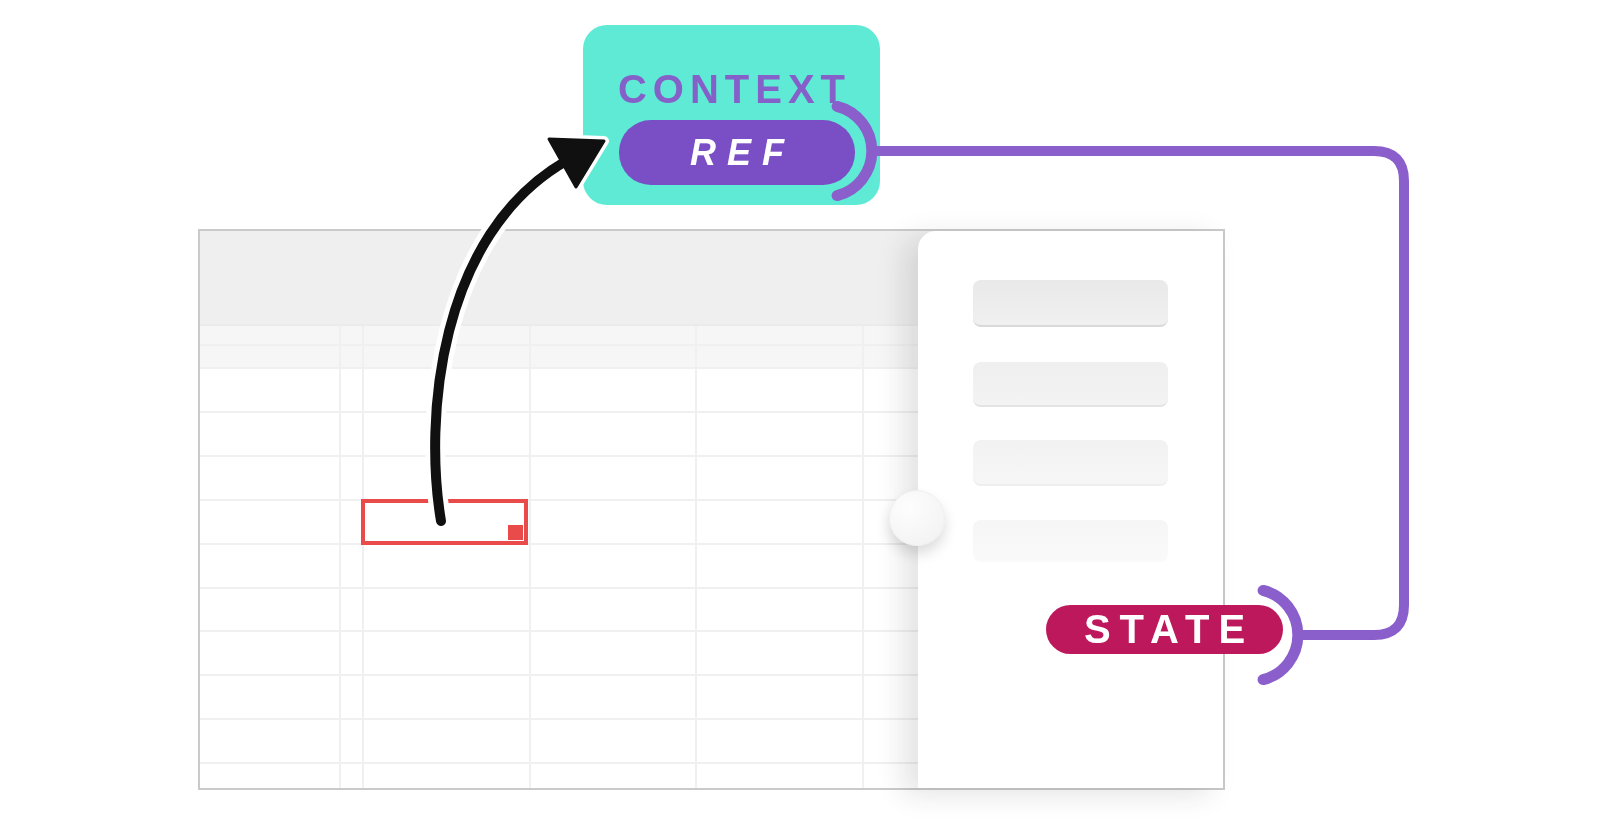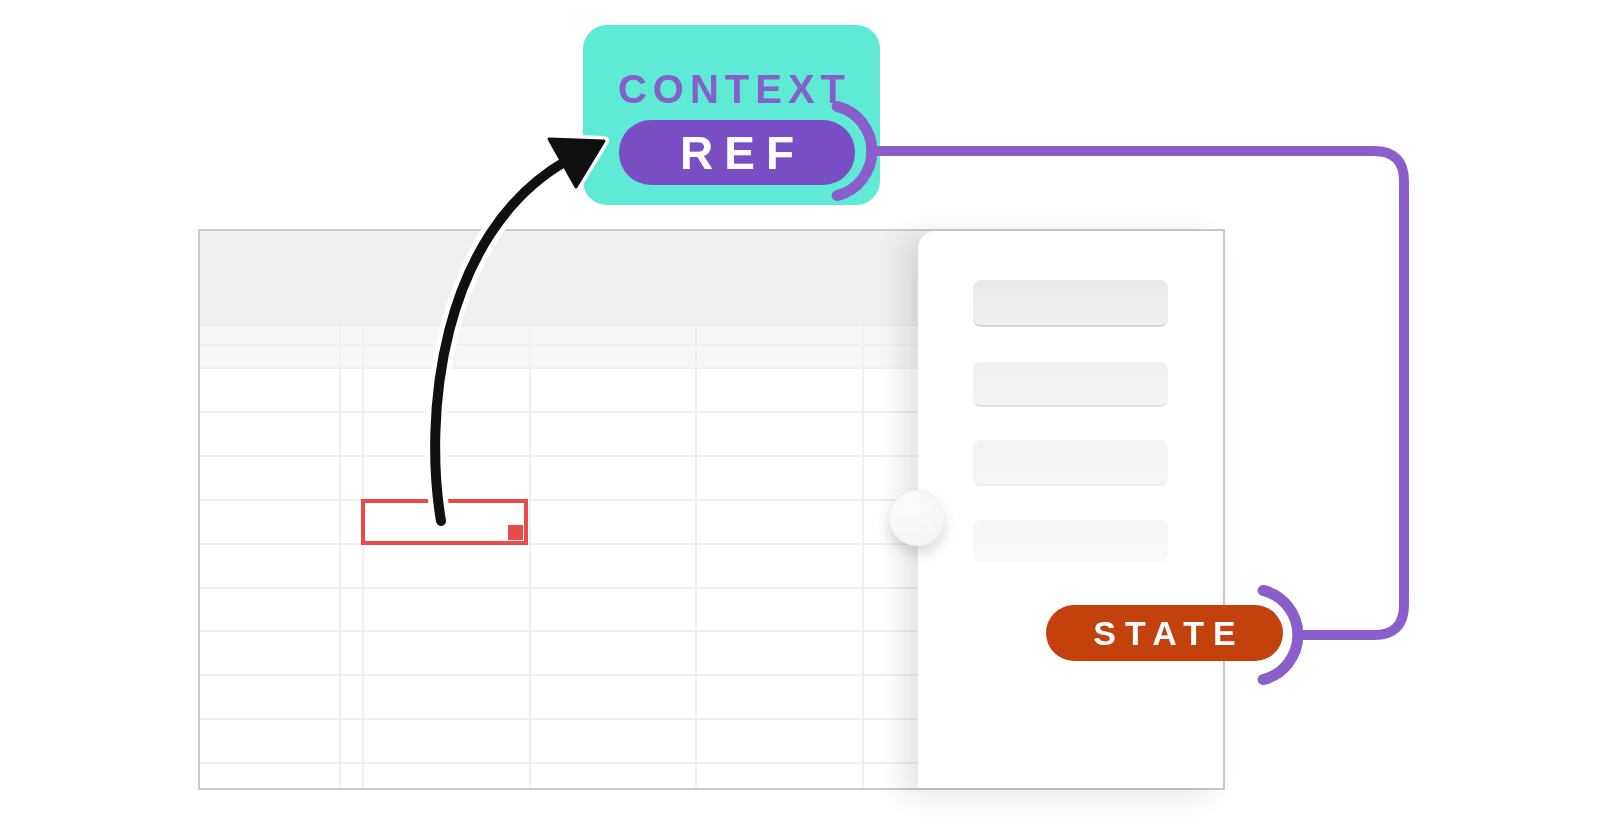--- a/index.html
+++ b/index.html
@@ -59,25 +59,25 @@
   #context-label{
     position:absolute;left:0;right:0;top:42px;text-align:center;
     font-size:40px;font-weight:700;letter-spacing:6px;padding-left:6px;color:#8660c9;
   }
   .pill{
     position:absolute;display:flex;align-items:center;justify-content:center;
     border-radius:32px;color:#fff;font-weight:700;box-sizing:border-box;
   }
   #ref-badge{
     left:619px;top:120px;width:236px;height:65px;background:#7a4fc5;
-    font-size:46px;letter-spacing:11px;padding-left:11px;
+    font-size:36px;letter-spacing:11px;padding-left:11px;font-style:italic;
   }
   #state-badge{
-    left:1046px;top:605px;width:237px;height:56px;background:#c2410c;
-    font-size:34px;letter-spacing:9px;padding-left:9px;
+    left:1046px;top:605px;width:237px;height:49px;background:#be185d;
+    font-size:40px;letter-spacing:9px;padding-left:9px;
   }
   
   svg.overlay{position:absolute;left:0;top:0;pointer-events:none;}
 </style>
 </head>
 <body>
 
 <div id="stage">
 
   <div id="sheet">

